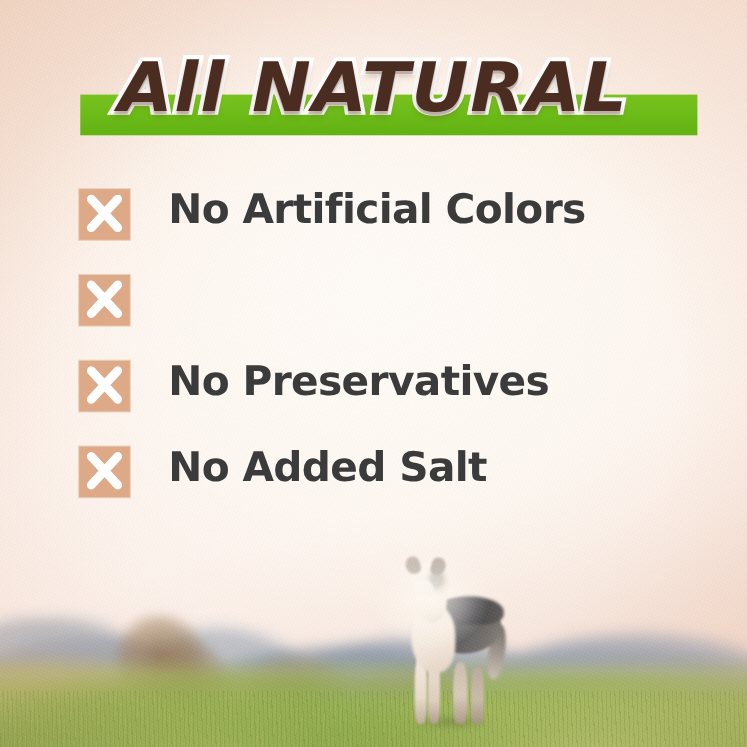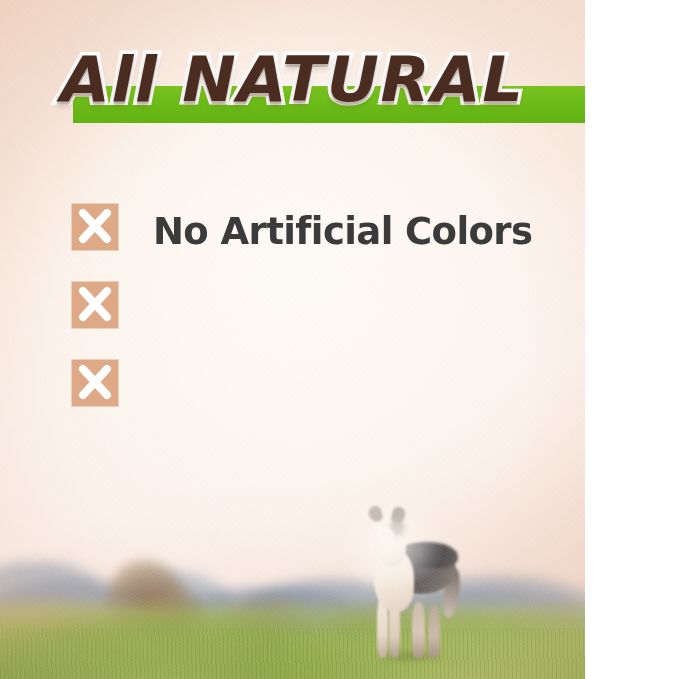--- a/index.html
+++ b/index.html
@@ -6,21 +6,21 @@
     margin: 0;
     padding: 0;
     background: #ffffff;
   }
   body {
     font-family: "Liberation Sans", sans-serif;
   }
 
   .poster {
     position: relative;
-    width: 585px;
+    width: 679px;
     height: 679px;
     overflow: hidden;
     background: #f6eae4;
   }
 
   
   .photo-layer {
     position: absolute;
     inset: 0;
     overflow: hidden;
@@ -347,21 +347,21 @@
 
   
   .benefits {
     position: absolute;
     left: 72px;
     top: 172px;
     width: 540px;
   }
   .benefit-row {
     display: flex;
-    align-items: flex-end;
+    align-items: flex-start;
     height: 78px;
   }
   .xbox {
     position: relative;
     flex: 0 0 auto;
     width: 46px;
     height: 46px;
     background: #dda987;
     box-shadow: 0 0 0 1px rgba(220,180,152,0.55);
   }
@@ -440,17 +440,26 @@
         </svg>
       </div>
     </div>
 
     <div class="benefit-row">
       <div class="xbox">
         <svg width="46" height="46" viewBox="0 0 46 46" aria-hidden="true">
           <path d="M11 9 L35 35 M35 9 L11 35" stroke="#ffffff" stroke-width="8" stroke-linecap="round"></path>
         </svg>
       </div>
+      <div class="benefit-label">No Preservatives</div>
     </div>
 
+    <div class="benefit-row">
+      <div class="xbox">
+        <svg width="46" height="46" viewBox="0 0 46 46" aria-hidden="true">
+          <path d="M11 9 L35 35 M35 9 L11 35" stroke="#ffffff" stroke-width="8" stroke-linecap="round"></path>
+        </svg>
+      </div>
+      <div class="benefit-label">No Added Salt</div>
+    </div>
 
   </div>
 </div>
 
 </body></html>

